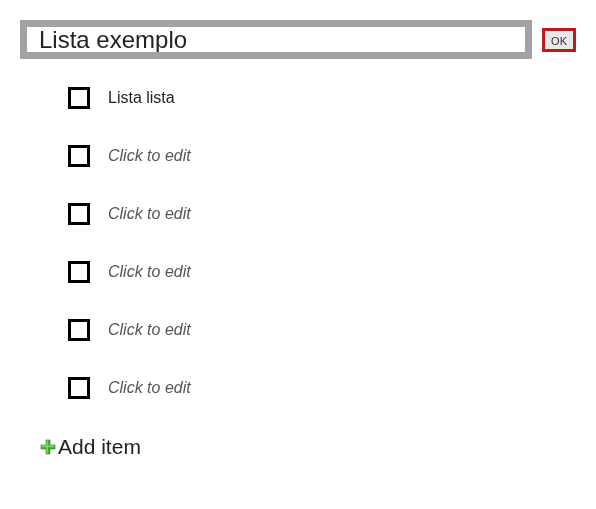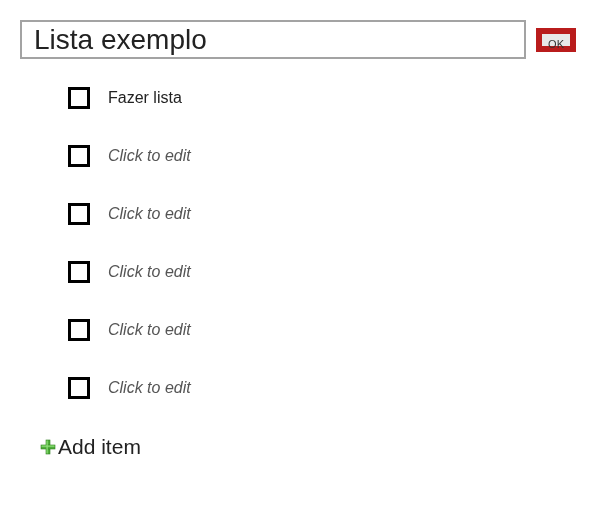--- a/index.html
+++ b/index.html
@@ -11,30 +11,30 @@
     width: 596px;
   }
   .header-row {
     display: flex;
     align-items: center;
     gap: 10px;
     margin-bottom: 28px;
   }
   .title-input {
     flex: 1;
-    border: 2px solid #a3a3a3;
+    border: 7px solid #a3a3a3;
     padding: 10px 12px;
-    font-size: 28px;
+    font-size: 24px;
     font-family: Arial, Helvetica, sans-serif;
     color: #222;
     outline: none;
     height: 39px;
   }
   .ok-button {
-    border: 6px solid #b91c1c;
+    border: 3px solid #b91c1c;
     background: #e8e8e8;
     font-size: 11px;
     color: #333;
     padding: 4px 6px;
     height: 24px;
     cursor: pointer;
     font-family: Arial, Helvetica, sans-serif;
   }
   .items {
     padding-left: 48px;
@@ -88,21 +88,21 @@
 
 <div class="header-row">
   <input type="text" class="title-input" value="Lista exemplo" style="">
   <button class="ok-button">OK</button>
 </div>
 
 <div class="items">
 
   <div class="item-row">
     <div class="checkbox"></div>
-    <span class="item-label">Fazer lista</span>
+    <span class="item-label">Lista lista</span>
   </div>
 
   <div class="item-row">
     <div class="checkbox"></div>
     <span class="item-label placeholder">Click to edit</span>
   </div>
 
   <div class="item-row">
     <div class="checkbox"></div>
     <span class="item-label placeholder">Click to edit</span>

